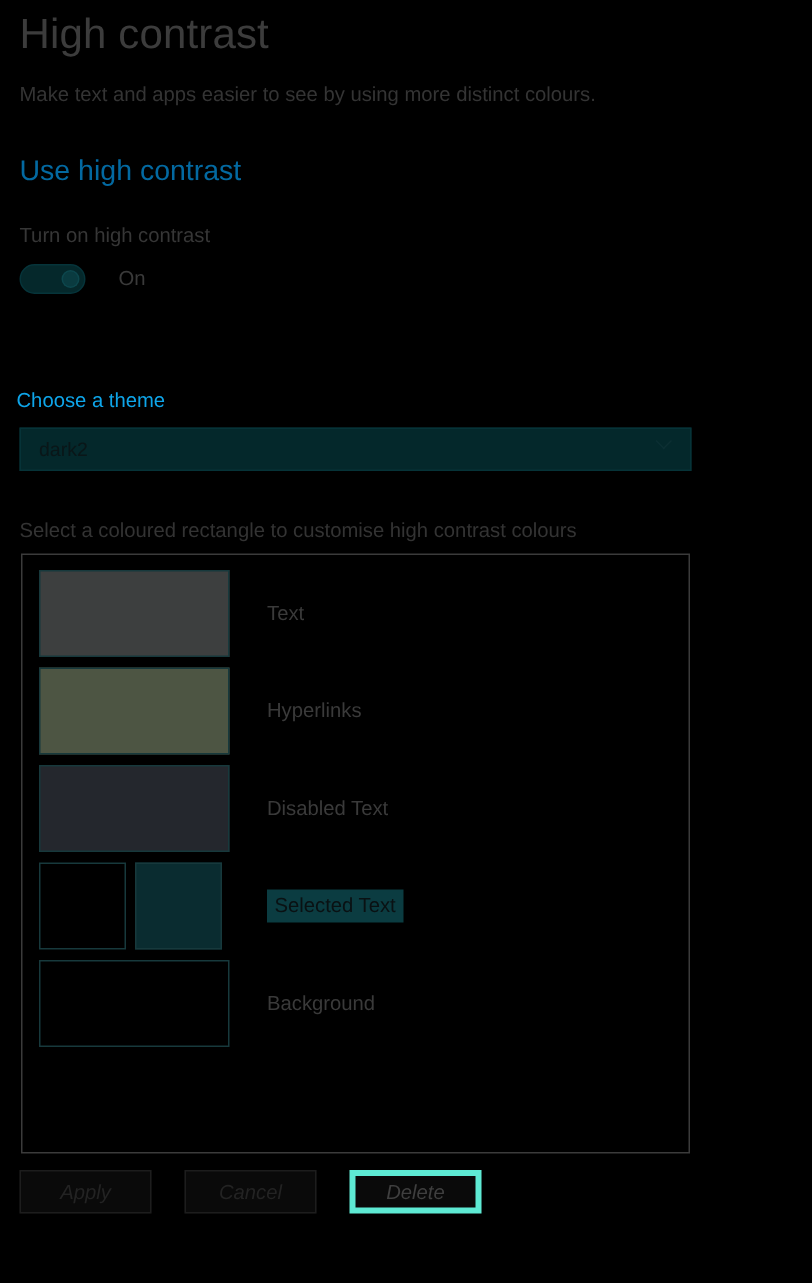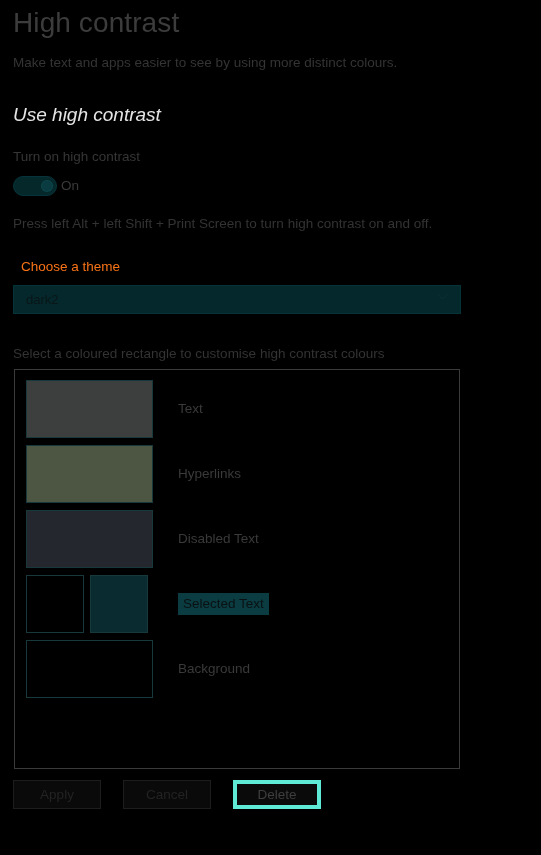--- a/index.html
+++ b/index.html
@@ -45,23 +45,22 @@
     color: #343434;
     line-height: 18px;
   }
 
   .section-heading {
     position: absolute;
     left: 13px;
     top: 102px;
     font-size: 19px;
     font-weight: 400;
-    color: #e5e5e5;
+    color: #0369a1;
     line-height: 26px;
-    font-style: italic;
   }
 
   
   .toggle-label {
     position: absolute;
     left: 13px;
     top: 148px;
     font-size: 13.5px;
     color: #363636;
     line-height: 18px;
@@ -92,43 +91,43 @@
     top: 50%;
     transform: translateY(-50%);
     width: 10px;
     height: 10px;
     border-radius: 50%;
     background: #0a3b40;
     box-shadow: 0 0 0 1px #0d474d;
   }
 
   .toggle-state {
-    margin-left: 4px;
+    margin-left: 22px;
     font-size: 13.5px;
     color: #3a3a3a;
     line-height: 18px;
   }
 
   .hint-text {
     position: absolute;
     left: 13px;
     top: 215px;
     font-size: 13.5px;
     color: #333333;
     line-height: 18px;
     white-space: nowrap;
   }
 
   
   .theme-label {
     position: absolute;
-    left: 21px;
+    left: 11px;
     top: 258px;
     font-size: 13.5px;
-    color: #f97316;
+    color: #0ea5e9;
     line-height: 18px;
   }
 
   .theme-select {
     position: absolute;
     left: 13px;
     top: 285px;
     width: 448px;
     height: 29px;
     background: #04282b;
@@ -232,20 +231,21 @@
     padding: 5px 12px;
   }
 
   
   .actions {
     position: absolute;
     left: 13px;
     top: 780px;
     display: flex;
     gap: 22px;
+    font-style: italic;
   }
 
   .action-btn {
     width: 88px;
     height: 29px;
     display: flex;
     align-items: center;
     justify-content: center;
     font-size: 13.5px;
     font-family: "Liberation Sans", sans-serif;
@@ -272,21 +272,20 @@
 
   <div class="toggle-label">Turn on high contrast</div>
 
   <div class="toggle-row">
     <div class="toggle-switch">
       <div class="toggle-knob"></div>
     </div>
     <div class="toggle-state">On</div>
   </div>
 
-  <div class="hint-text">Press left Alt + left Shift + Print Screen to turn high contrast on and off.</div>
 
   <div class="theme-label">Choose a theme</div>
 
   <div class="theme-select">
     <div class="theme-select-value">dark2</div>
     <div class="chevron-down"></div>
   </div>
 
   <div class="swatch-intro">Select a coloured rectangle to customise high contrast colours</div>
 

